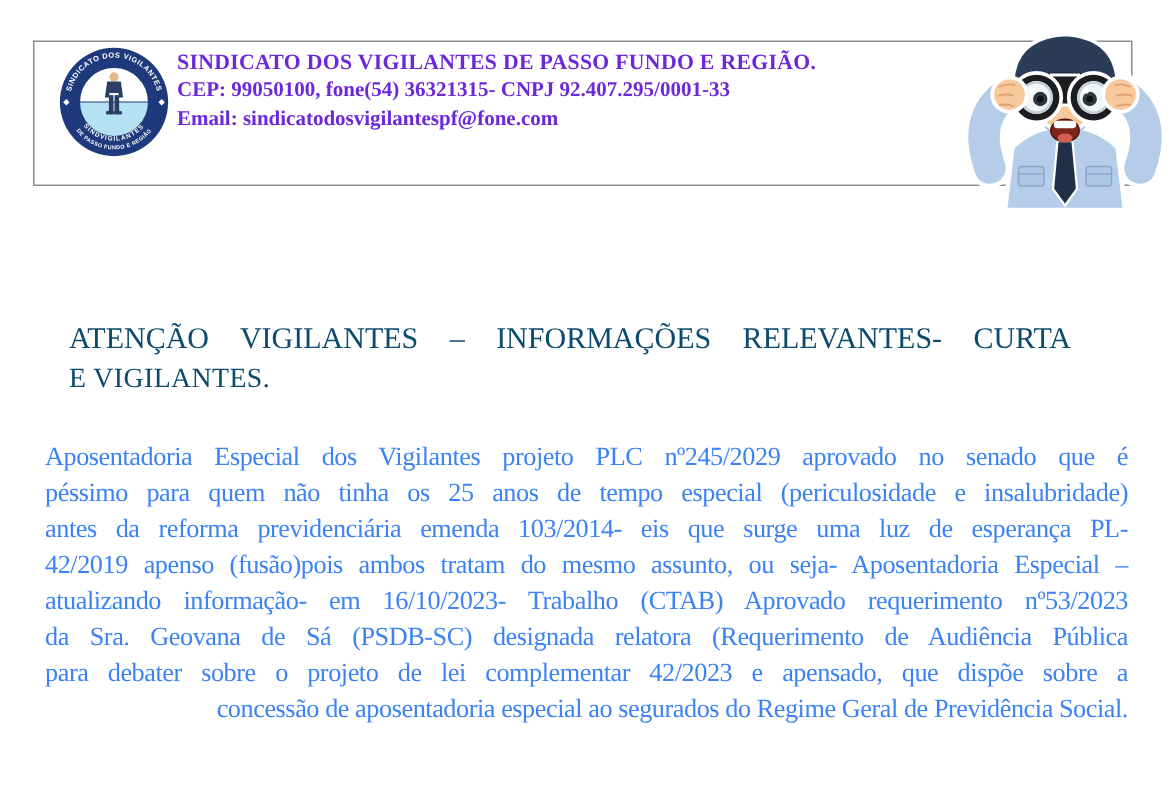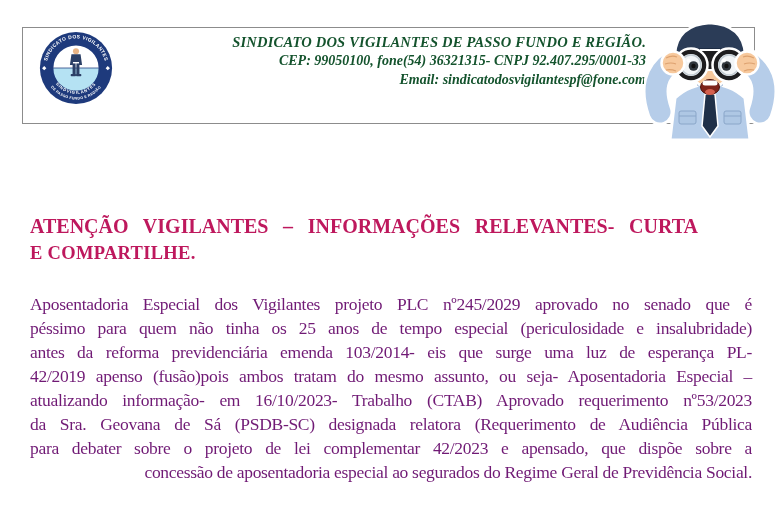--- a/index.html
+++ b/index.html
@@ -8,38 +8,38 @@
     font-family:"Liberation Serif","DejaVu Serif",serif; overflow:hidden;
   }
   
   .header-box {
     position:absolute; left:22px; top:27px; width:733px; height:97px;
     border:1px solid #8c8c8c; background:#ffffff; box-sizing:border-box;
   }
   .logo-svg { position:absolute; left:38px; top:30px; width:76px; height:76px; }
   .header-text {
     position:absolute; left:118px; top:33px; width:528px;
-    text-align:right; font-style:italic; font-weight:bold;
-    color:#14532d;
+    text-align:left; font-weight:bold;
+    color:#6d28d9;
   }
   .header-text .org  { font-size:14.5px; line-height:19px; letter-spacing:.2px; }
   .header-text .line { font-size:14px;   line-height:18.5px; }
   .mascot-svg { position:absolute; left:644px; top:12px; width:132px; height:128px; z-index:3; }
 
   
   .heading {
-    position:absolute; left:30px; top:213px; width:668px;
-    font-weight:bold; color:#be185d; font-size:20px; line-height:27px;
+    position:absolute; left:46px; top:213px; width:668px;
+    font-weight:normal; color:#0c4a6e; font-size:20px; line-height:27px;
   }
   .heading .l1 { text-align:justify; text-align-last:justify; }
   .heading .l2 { font-size:18.5px; letter-spacing:.3px; }
 
   .para {
     position:absolute; left:30px; top:292px; width:722px;
-    font-size:17.5px; line-height:24px; color:#701a75; letter-spacing:-0.3px;
+    font-size:17.5px; line-height:24px; color:#3b82f6; letter-spacing:-0.3px;
   }
   .para .jline { text-align:justify; text-align-last:justify; white-space:normal; }
   .para .lline { text-align:right; }
 </style>
 </head>
 <body>
 
 <div class="page">
 
   <div class="header-box"></div>
@@ -123,21 +123,21 @@
     <circle cx="80" cy="48.5" r="2" fill="#ffffff" opacity="0.9"></circle>
 
     <circle cx="29" cy="51" r="11.5" fill="#f7c99d" stroke="#ffffff" stroke-width="2.5"></circle>
     <circle cx="103" cy="51" r="11.5" fill="#f7c99d" stroke="#ffffff" stroke-width="2.5"></circle>
     <path d="M 22,46 q 6,-3 11,-1 M 21,52 q 6,-2 11,0 M 22,58 q 5,-1 10,1" stroke="#dda270" stroke-width="1.2" fill="none"></path>
     <path d="M 110,46 q -6,-3 -11,-1 M 111,52 q -6,-2 -11,0 M 110,58 q -5,-1 -10,1" stroke="#dda270" stroke-width="1.2" fill="none"></path>
   </svg>
 
   <div class="heading">
     <div class="l1">ATENÇÃO VIGILANTES – INFORMAÇÕES RELEVANTES- CURTA</div>
-    <div class="l2">E COMPARTILHE.</div>
+    <div class="l2">E VIGILANTES.</div>
   </div>
 
   <div class="para">
     <div class="jline">Aposentadoria Especial dos Vigilantes projeto PLC nº245/2029 aprovado no senado que é</div>
     <div class="jline">péssimo para quem não tinha os 25 anos de tempo especial (periculosidade e insalubridade)</div>
     <div class="jline">antes da reforma previdenciária emenda 103/2014- eis que surge uma luz de esperança PL-</div>
     <div class="jline">42/2019 apenso (fusão)pois ambos tratam do mesmo assunto, ou seja- Aposentadoria Especial –</div>
     <div class="jline">atualizando informação- em 16/10/2023- Trabalho (CTAB) Aprovado requerimento nº53/2023</div>
     <div class="jline">da Sra. Geovana de Sá (PSDB-SC) designada relatora (Requerimento de Audiência Pública</div>
     <div class="jline">para debater sobre o projeto de lei complementar 42/2023 e apensado, que dispõe sobre a</div>

